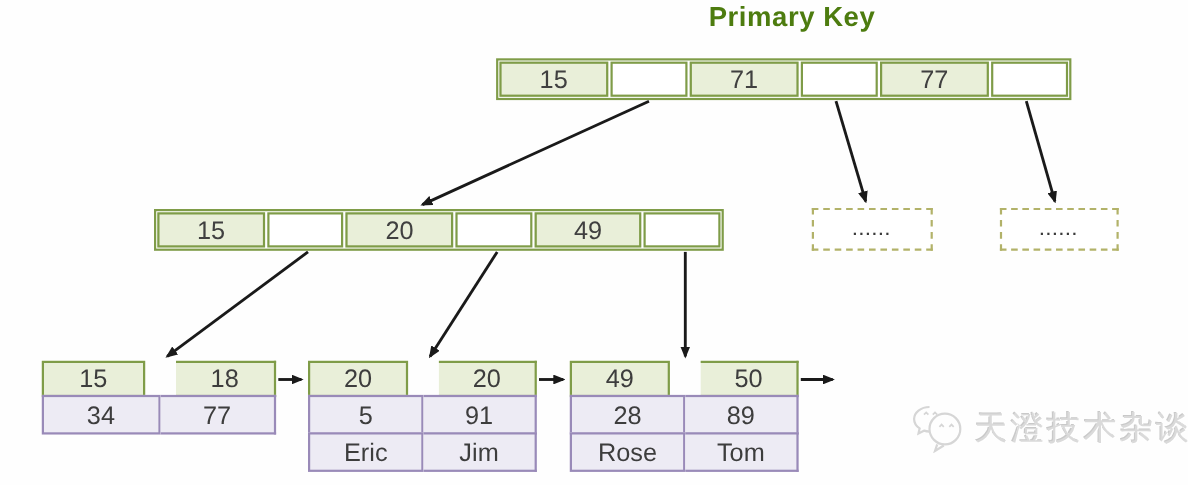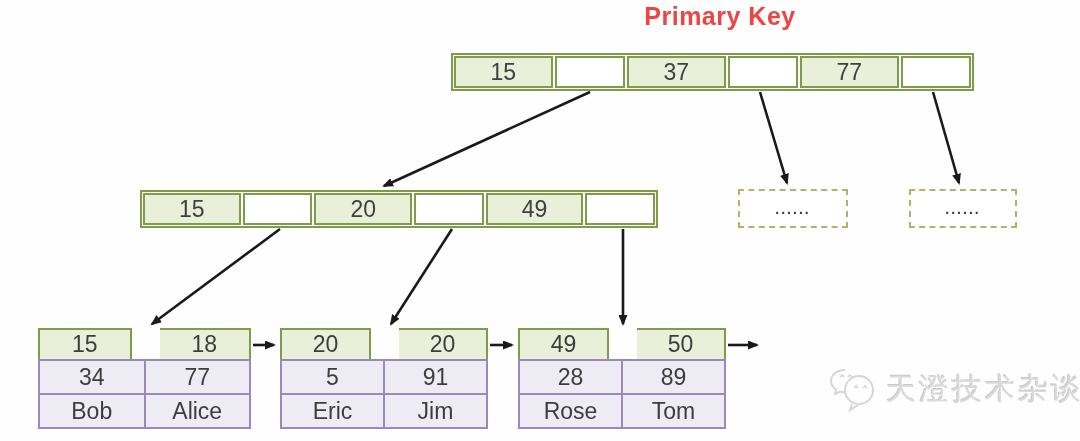--- a/index.html
+++ b/index.html
@@ -13,21 +13,21 @@
     overflow: hidden;
   }
 
   .title {
     position: absolute;
     left: 540px; top: 2px;
     width: 360px;
     text-align: center;
     font-size: 25px;
     font-weight: 600;
-    color: #ef4444;
+    color: #4d7c0f;
     letter-spacing: 0.5px;
   }
 
   
   .index-node {
     position: absolute;
     display: flex;
     border: 2px solid #7f9c48;
     background: #ffffff;
     box-sizing: border-box;
@@ -117,21 +117,21 @@
 </head>
 <body>
 
 <div id="stage">
 
   <div class="title">Primary Key</div>
 
   <div class="index-node" style="left:451px; top:53px; width:523px; height:38px;">
     <div class="cell filled">15</div>
     <div class="cell empty"></div>
-    <div class="cell filled">37</div>
+    <div class="cell filled">71</div>
     <div class="cell empty"></div>
     <div class="cell filled">77</div>
     <div class="cell empty"></div>
   </div>
 
   <div class="index-node" style="left:140px; top:190px; width:518px; height:38px;">
     <div class="cell filled">15</div>
     <div class="cell empty"></div>
     <div class="cell filled">20</div>
     <div class="cell empty"></div>
@@ -143,24 +143,20 @@
   <div class="dashed-node" style="left:909px; top:189px; width:108px; height:39px;">......</div>
 
   <div class="leaf" style="left:38px; top:328px; width:213px;">
     <div class="row keys">
       <div class="cell">15</div>
       <div class="cell">18</div>
     </div>
     <div class="row vals">
       <div class="cell">34</div>
       <div class="cell">77</div>
-    </div>
-    <div class="row vals">
-      <div class="cell">Bob</div>
-      <div class="cell">Alice</div>
     </div>
   </div>
 
   <div class="leaf" style="left:280px; top:328px; width:208px;">
     <div class="row keys">
       <div class="cell">20</div>
       <div class="cell">20</div>
     </div>
     <div class="row vals">
       <div class="cell">5</div>

